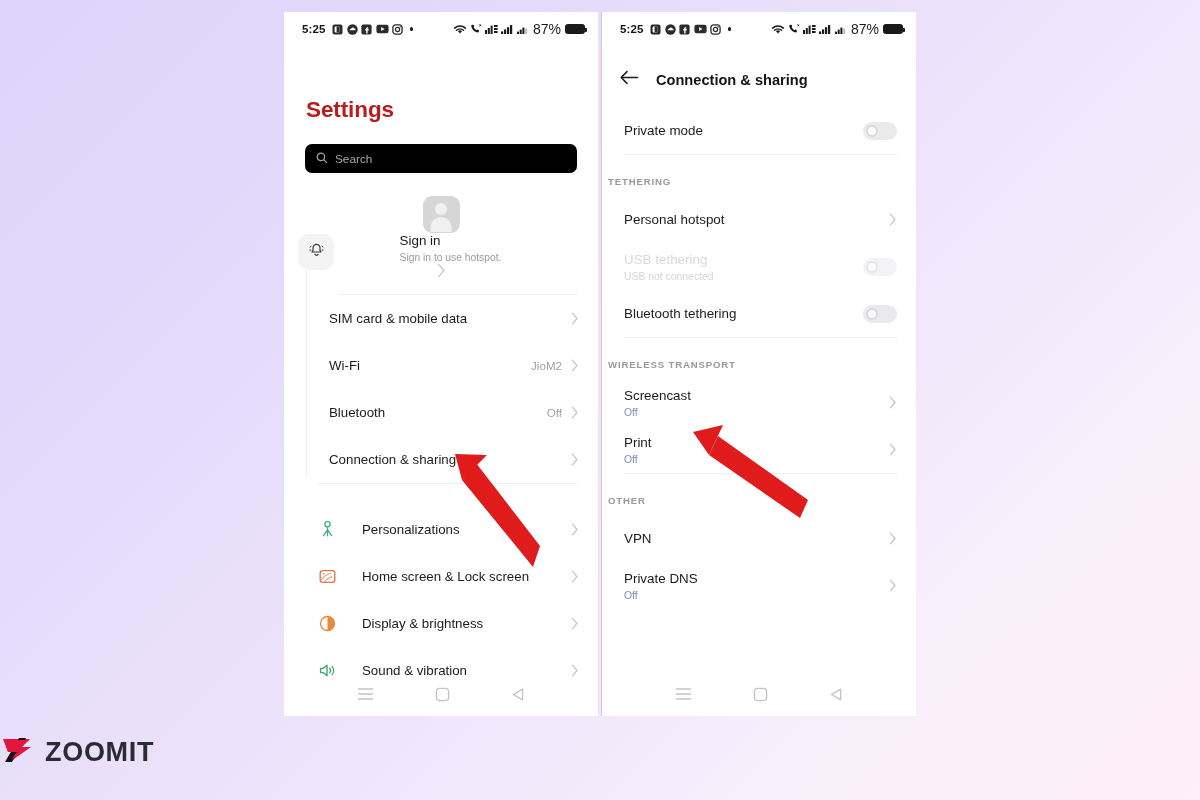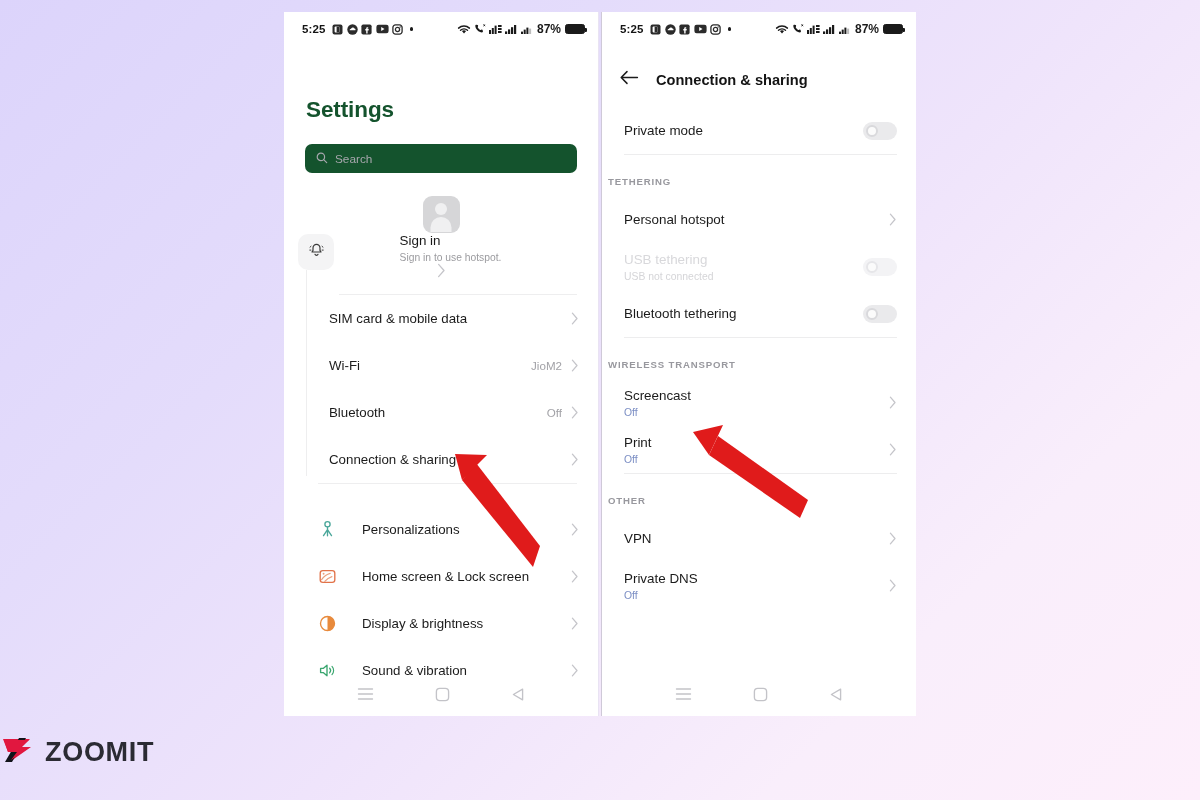--- a/index.html
+++ b/index.html
@@ -39,38 +39,38 @@
     font-size: 11.5px;
     color: #141414;
     font-weight: 600;
   }
   .sb-time { letter-spacing: 0.1px; margin-right: 7px; font-size: 11.5px; }
   .sb-icons { display: flex; align-items: center; gap: 3.5px; }
   .sb-icons svg { display: block; }
   .sb-dot { width: 3.5px; height: 3.5px; border-radius: 50%; background: #1a1a1a; margin-left: 3px; }
   .sb-right { margin-left: auto; display: flex; align-items: center; gap: 3px; }
   .sb-right svg { display: block; }
-  .sb-batt-text { font-size: 12px; font-weight: 700; color: #1a1a1a; margin: 0 1px 0 2px; }
+  .sb-batt-text { font-size: 14px; font-weight: 400; color: #1a1a1a; margin: 0 1px 0 2px; }
   .sb-batt {
     width: 20px; height: 10px; border: 1.2px solid #1a1a1a; border-radius: 2.5px;
     position: relative; background: #1a1a1a;
   }
   .sb-batt::after {
     content: ""; position: absolute; right: -3px; top: 2.6px;
     width: 2px; height: 4px; background: #1a1a1a; border-radius: 0 1px 1px 0;
   }
 
   
   .page-title {
-    font-size: 22.5px; font-weight: bold; color: #14532d;
+    font-size: 22.5px; font-weight: bold; color: #b91c1c;
     padding: 51px 0 0 22px; letter-spacing: -0.1px;
   }
   .searchbox {
     margin: 21px 21px 0 21px; height: 29px;
-    background: #14532d; border-radius: 7px;
+    background: #000000; border-radius: 7px;
     display: flex; align-items: center; padding: 12px 11px;
     gap: 7px;
   }
   .searchbox .ph { font-size: 11.8px; color: #a7a7ad; }
 
   .signin-row {
     display: flex; align-items: center;
     margin: 23px 21px 0 21px;
     position: relative;
     padding-bottom: 16px;

